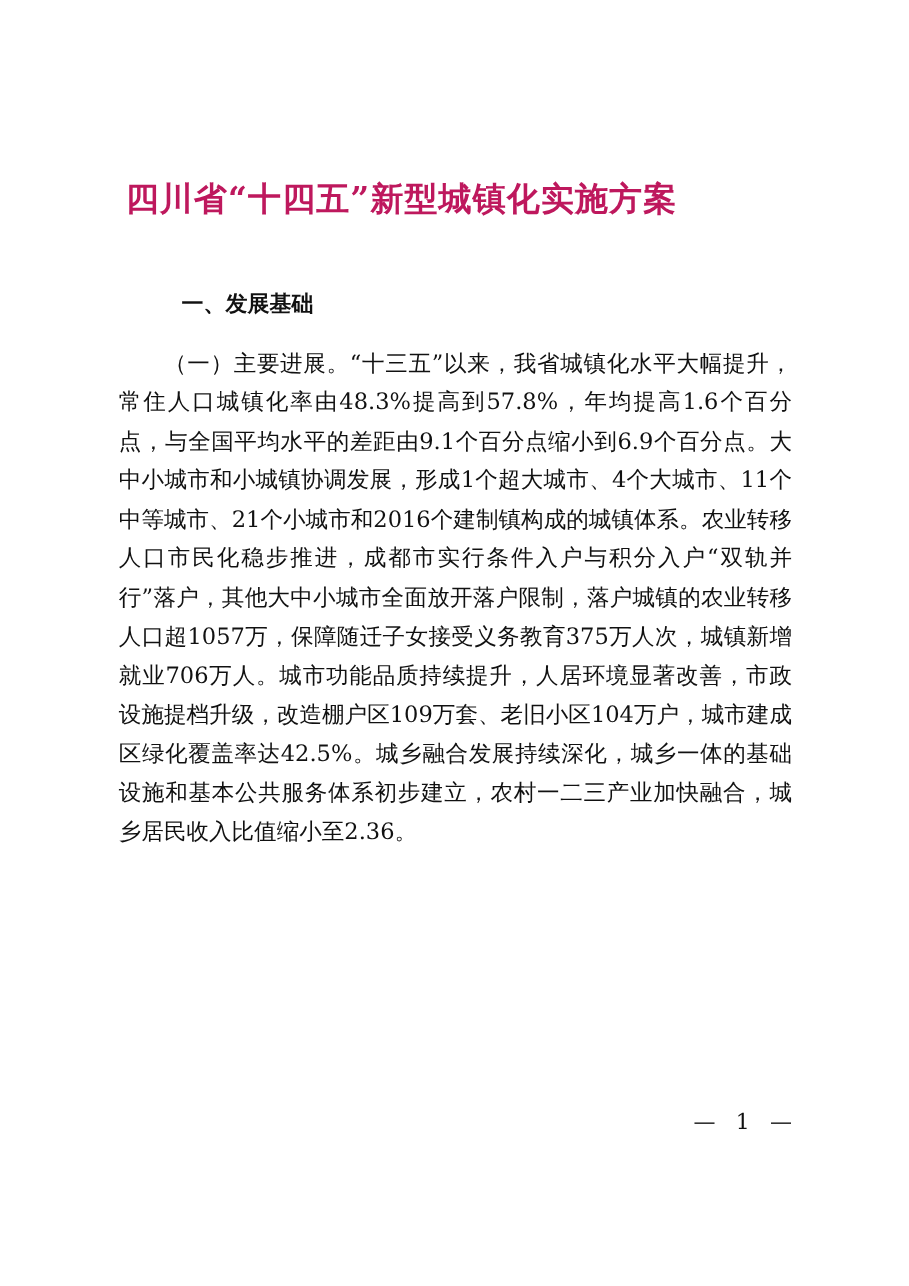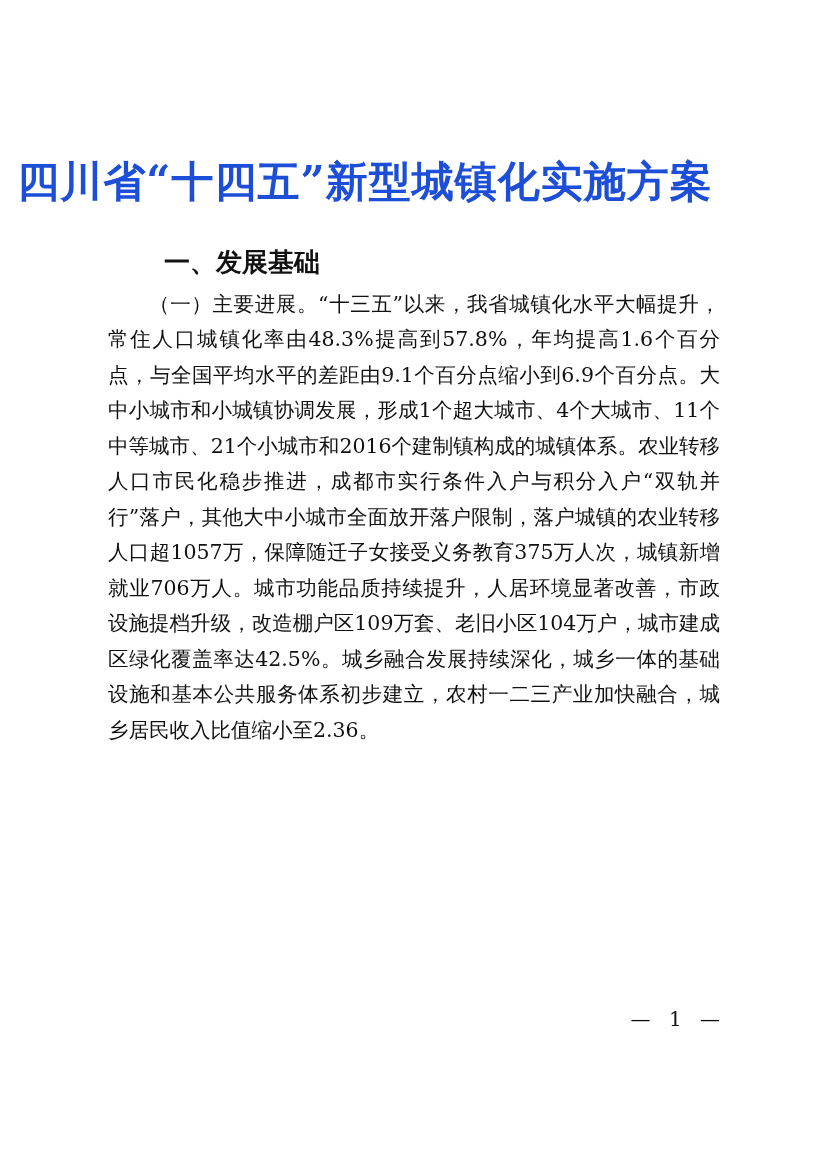--- a/index.html
+++ b/index.html
@@ -20,47 +20,47 @@
       left: 0; top: 0;
       width: 826px;
       height: 1169px;
     }
     .title {
       position: absolute;
       left: 0;
       width: 730px;
       top: 160px;
       text-align: center;
-      font-size: 42px;
+      font-size: 30px;
       font-weight: bold;
       letter-spacing: 1px;
       line-height: 44px;
-      color: #1d4ed8;
+      color: #be185d;
     }
     .body-text {
       position: absolute;
       left: 108px;
       width: 612px;
       top: 243px;
       font-size: 20.5px;
       line-height: 35.5px;
       text-align: justify;
       text-align-last: left;
     }
     .para {
       margin: 0;
       text-indent: 2em;
       text-align: justify;
     }
     .heading1 {
-      margin: 4px;
+      margin: 17px;
       text-indent: 2em;
       font-weight: bold;
-      font-family: Liberation Mono, monospace;
-      font-size: 26px;
+      font-family: Liberation Serif, serif;
+      font-size: 20px;
     }
     .bold-lead {
       font-weight: normal;
     }
     .page-number {
       position: absolute;
       top: 1007px;
       right: 100px;
       font-size: 20px;
       letter-spacing: 6px;

